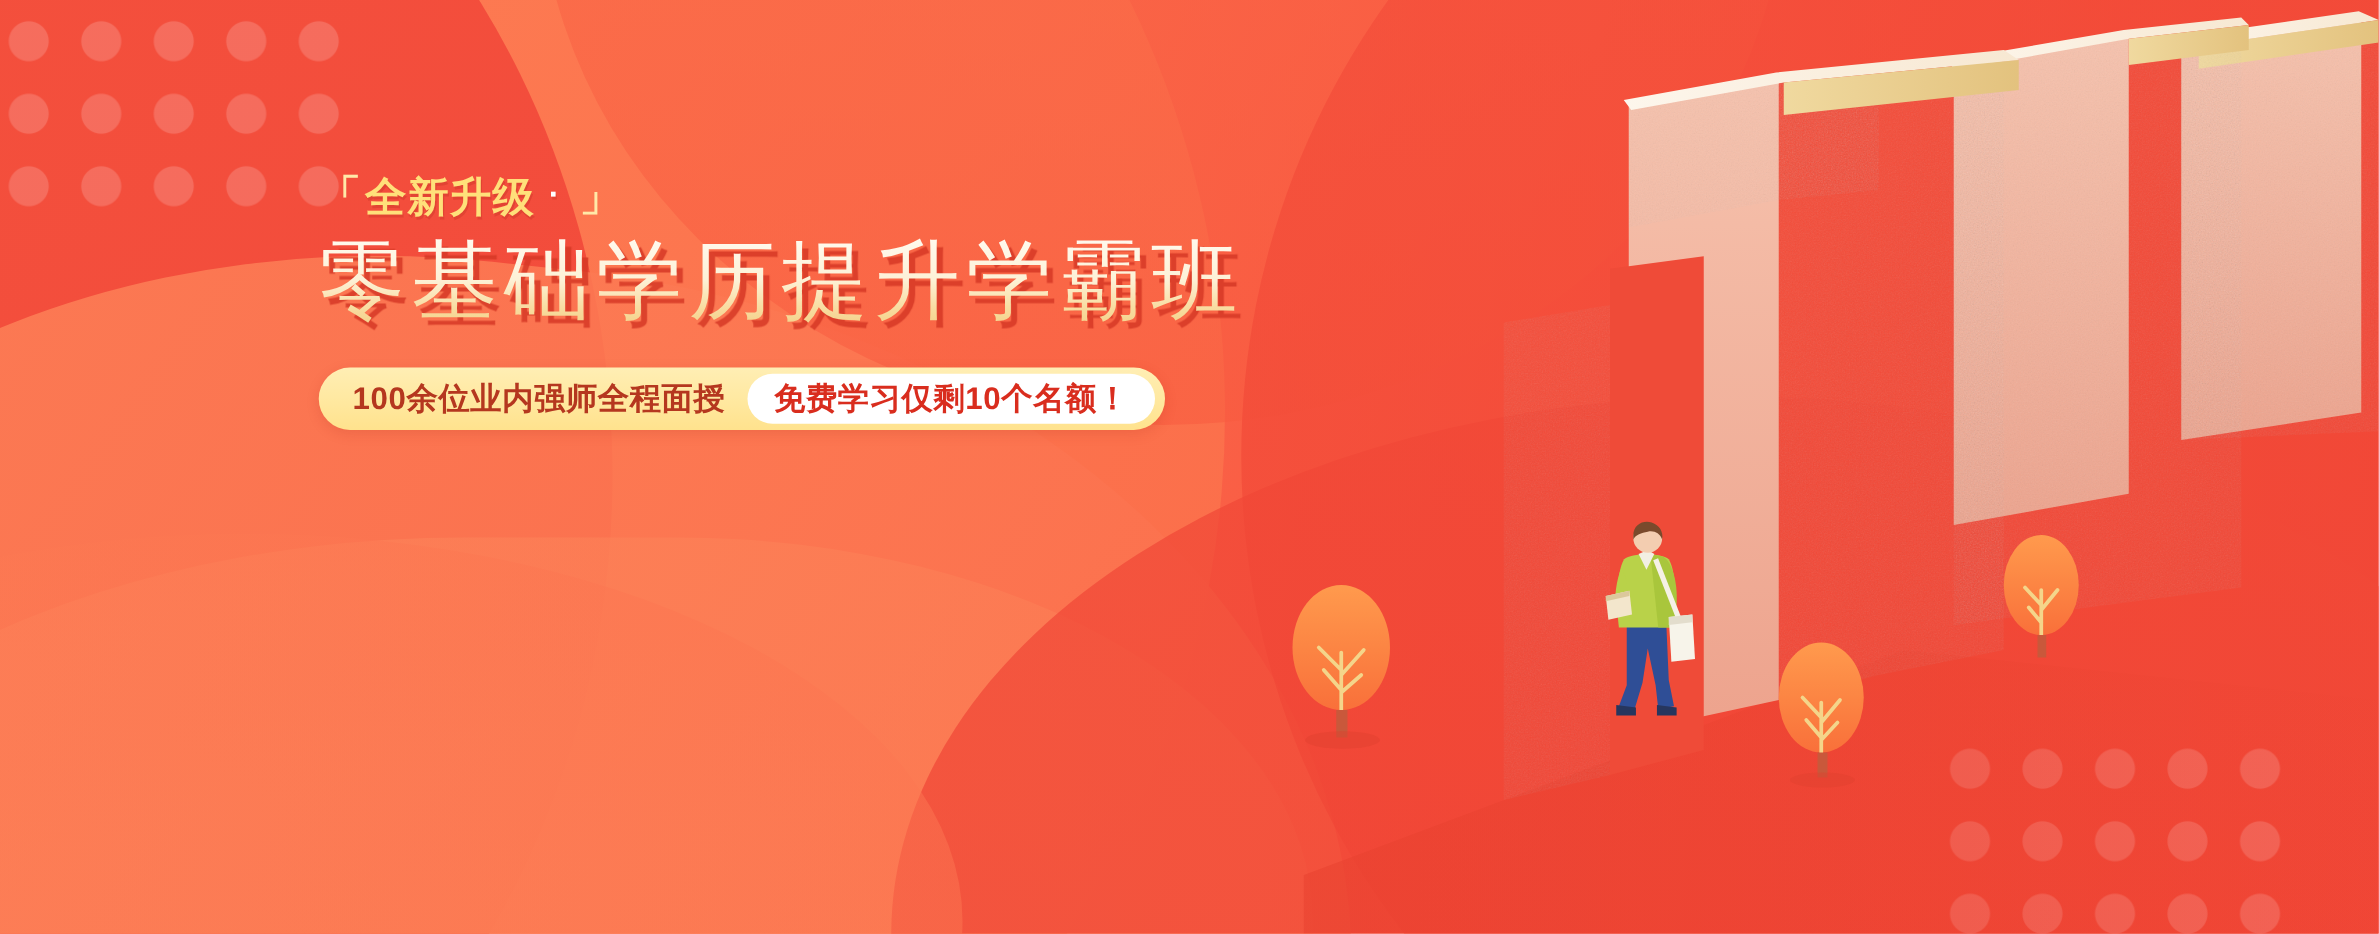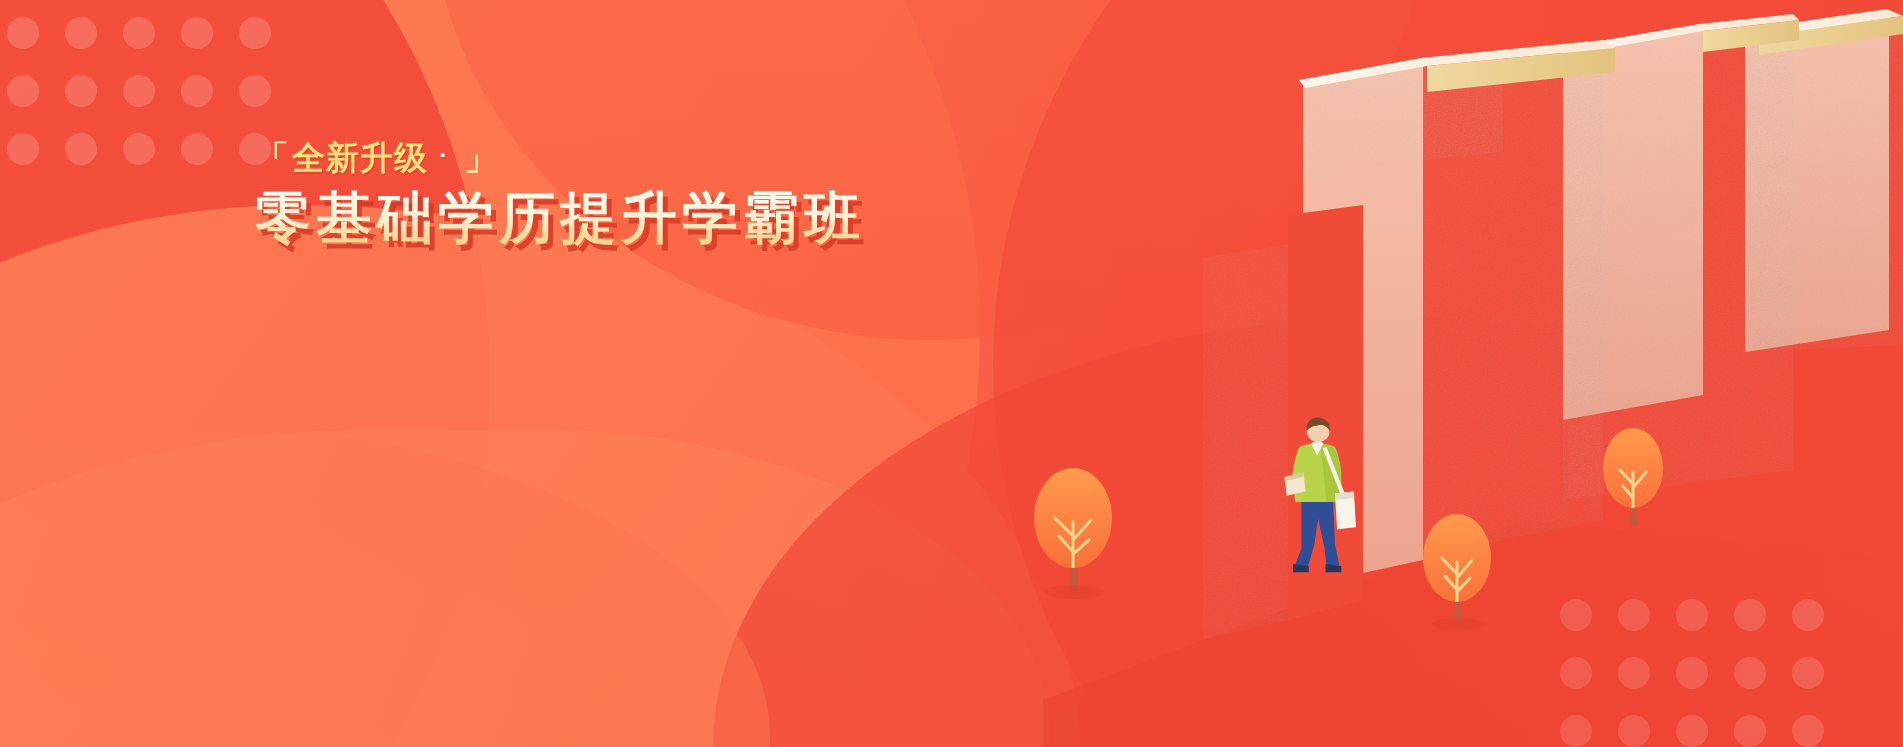--- a/index.html
+++ b/index.html
@@ -128,22 +128,22 @@
     position:relative;
     top:-2px;
     text-shadow:1px 2px 0 rgba(196,48,33,.3);
   }
   .sub-main{
     color:#ffffff;
     text-shadow:1px 2px 0 rgba(196,48,33,.3);
   }
 
   .title{
-    font-size:56px;
-    font-weight:bold;
+    font-size:69px;
+    font-weight:normal;
     letter-spacing:5px;
     line-height:1.08;
     white-space:nowrap;
     color:#fdf0d4;
     background:linear-gradient(180deg,#fffaf0 0%,#fdf1d6 48%,#f8dca0 78%,#f3cf86 100%);
     -webkit-background-clip:text;
     background-clip:text;
     -webkit-text-fill-color:transparent;
     filter:drop-shadow(5px 6px 0 rgba(214,56,38,.85));
     margin-bottom:31px;
@@ -342,16 +342,20 @@
 
     <div class="subtitle">
       <span class="bracket left">「</span>
       <span class="sub-hl">全新升级</span>
       <span class="sub-dot">·</span>
       <span class="bracket right">」</span>
     </div>
 
     <div class="title">零基础学历提升学霸班</div>
 
+    <div class="badge">
+      <span class="badge-left">100余位业内强师全程面授</span>
+      <span class="badge-right">免费学习仅剩10个名额！</span>
+    </div>
 
   </div>
 
 </div>
 
 </body></html>

